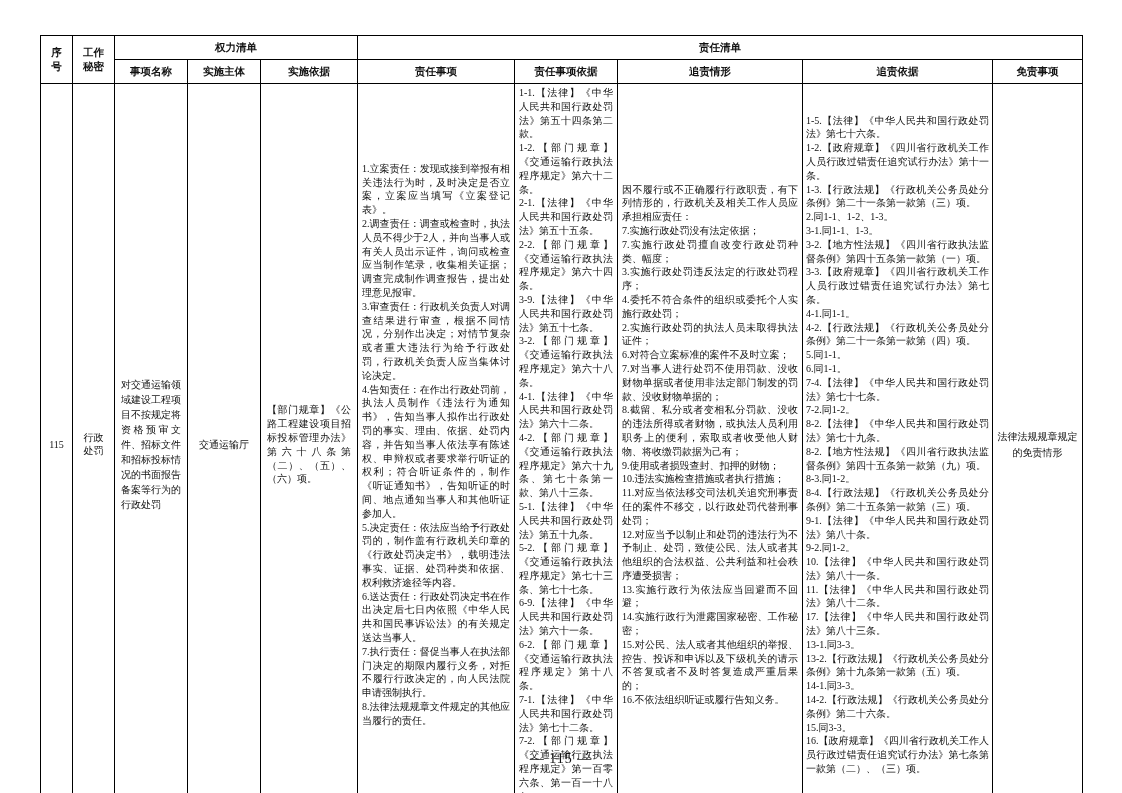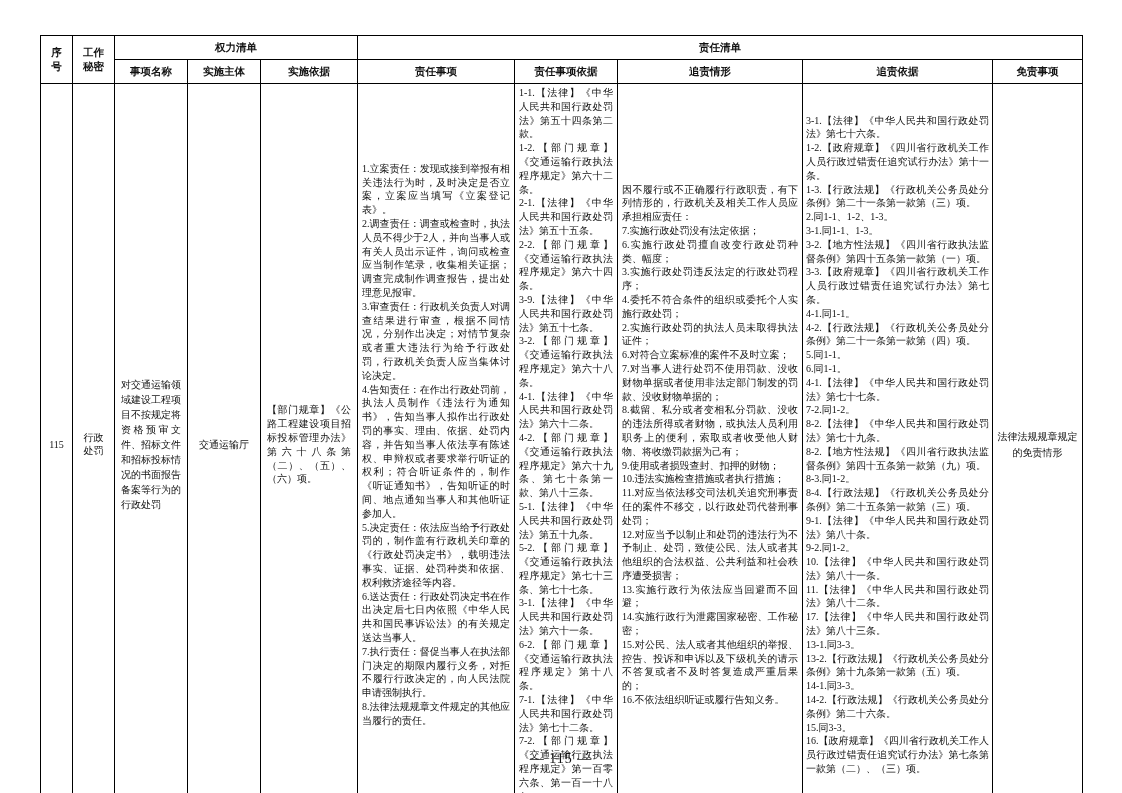--- a/index.html
+++ b/index.html
@@ -98,57 +98,57 @@
             <div class="para">1-1.【法律】《中华人民共和国行政处罚法》第五十四条第二款。</div>
             <div class="para">1-2.【部门规章】《交通运输行政执法程序规定》第六十二条。</div>
             <div class="para">2-1.【法律】《中华人民共和国行政处罚法》第五十五条。</div>
             <div class="para">2-2.【部门规章】《交通运输行政执法程序规定》第六十四条。</div>
             <div class="para">3-9.【法律】《中华人民共和国行政处罚法》第五十七条。</div>
             <div class="para">3-2.【部门规章】《交通运输行政执法程序规定》第六十八条。</div>
             <div class="para">4-1.【法律】《中华人民共和国行政处罚法》第六十二条。</div>
             <div class="para">4-2.【部门规章】《交通运输行政执法程序规定》第六十九条、第七十条第一款、第八十三条。</div>
             <div class="para">5-1.【法律】《中华人民共和国行政处罚法》第五十九条。</div>
             <div class="para">5-2.【部门规章】《交通运输行政执法程序规定》第七十三条、第七十七条。</div>
-            <div class="para">3-1.【法律】《中华人民共和国行政处罚法》第六十一条。</div>
+            <div class="para">6-9.【法律】《中华人民共和国行政处罚法》第六十一条。</div>
             <div class="para">6-2.【部门规章】《交通运输行政执法程序规定》第十八条。</div>
             <div class="para">7-1.【法律】《中华人民共和国行政处罚法》第七十二条。</div>
             <div class="para">7-2.【部门规章】《交通运输行政执法程序规定》第一百零六条、第一百一十八条。</div>
           </td>
         <td class="just">
             <div class="para">因不履行或不正确履行行政职责，有下列情形的，行政机关及相关工作人员应承担相应责任：</div>
             <div class="para">7.实施行政处罚没有法定依据；</div>
-            <div class="para">6.实施行政处罚擅自改变行政处罚种类、幅度；</div>
+            <div class="para">7.实施行政处罚擅自改变行政处罚种类、幅度；</div>
             <div class="para">3.实施行政处罚违反法定的行政处罚程序；</div>
             <div class="para">4.委托不符合条件的组织或委托个人实施行政处罚；</div>
             <div class="para">2.实施行政处罚的执法人员未取得执法证件；</div>
             <div class="para">6.对符合立案标准的案件不及时立案；</div>
             <div class="para">7.对当事人进行处罚不使用罚款、没收财物单据或者使用非法定部门制发的罚款、没收财物单据的；</div>
             <div class="para">8.截留、私分或者变相私分罚款、没收的违法所得或者财物，或执法人员利用职务上的便利，索取或者收受他人财物、将收缴罚款据为己有；</div>
             <div class="para">9.使用或者损毁查封、扣押的财物；</div>
             <div class="para">10.违法实施检查措施或者执行措施；</div>
             <div class="para">11.对应当依法移交司法机关追究刑事责任的案件不移交，以行政处罚代替刑事处罚；</div>
             <div class="para">12.对应当予以制止和处罚的违法行为不予制止、处罚，致使公民、法人或者其他组织的合法权益、公共利益和社会秩序遭受损害；</div>
             <div class="para">13.实施行政行为依法应当回避而不回避；</div>
             <div class="para">14.实施行政行为泄露国家秘密、工作秘密；</div>
             <div class="para">15.对公民、法人或者其他组织的举报、控告、投诉和申诉以及下级机关的请示不答复或者不及时答复造成严重后果的；</div>
             <div class="para">16.不依法组织听证或履行告知义务。</div>
           </td>
         <td class="just dense" style="padding:2px 3px;">
-            <div class="para">3-1.【法律】《中华人民共和国行政处罚法》第七十六条。</div>
+            <div class="para">1-5.【法律】《中华人民共和国行政处罚法》第七十六条。</div>
             <div class="para">1-2.【政府规章】《四川省行政机关工作人员行政过错责任追究试行办法》第十一条。</div>
             <div class="para">1-3.【行政法规】《行政机关公务员处分条例》第二十一条第一款第（三）项。</div>
             <div class="para">2.同1-1、1-2、1-3。</div>
             <div class="para">3-1.同1-1、1-3。</div>
             <div class="para">3-2.【地方性法规】《四川省行政执法监督条例》第四十五条第一款第（一）项。</div>
             <div class="para">3-3.【政府规章】《四川省行政机关工作人员行政过错责任追究试行办法》第七条。</div>
             <div class="para">4-1.同1-1。</div>
             <div class="para">4-2.【行政法规】《行政机关公务员处分条例》第二十一条第一款第（四）项。</div>
             <div class="para">5.同1-1。</div>
             <div class="para">6.同1-1。</div>
-            <div class="para">4-1.【法律】《中华人民共和国行政处罚法》第七十七条。</div>
+            <div class="para">7-4.【法律】《中华人民共和国行政处罚法》第七十七条。</div>
             <div class="para">7-2.同1-2。</div>
             <div class="para">8-2.【法律】《中华人民共和国行政处罚法》第七十九条。</div>
             <div class="para">8-2.【地方性法规】《四川省行政执法监督条例》第四十五条第一款第（九）项。</div>
             <div class="para">8-3.同1-2。</div>
             <div class="para">8-4.【行政法规】《行政机关公务员处分条例》第二十五条第一款第（三）项。</div>
             <div class="para">9-1.【法律】《中华人民共和国行政处罚法》第八十条。</div>
             <div class="para">9-2.同1-2。</div>
             <div class="para">10.【法律】《中华人民共和国行政处罚法》第八十一条。</div>
             <div class="para">11.【法律】《中华人民共和国行政处罚法》第八十二条。</div>
             <div class="para">17.【法律】《中华人民共和国行政处罚法》第八十三条。</div>

